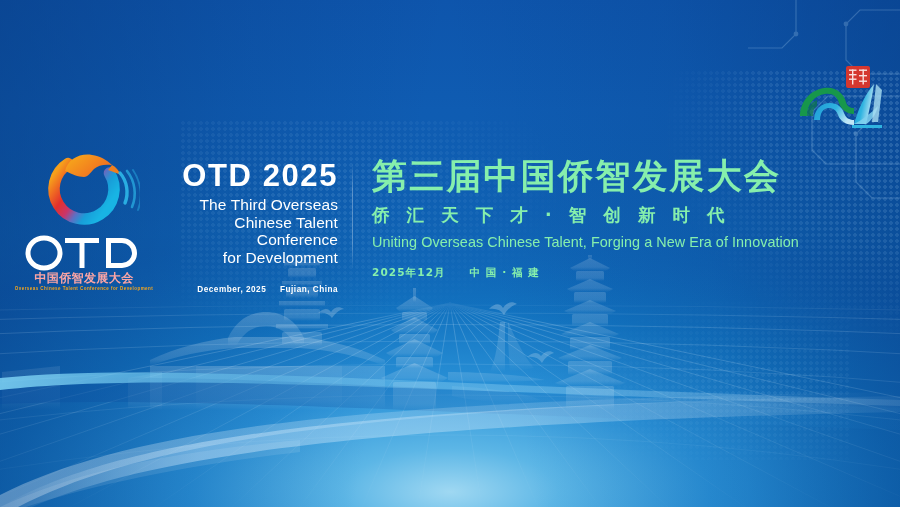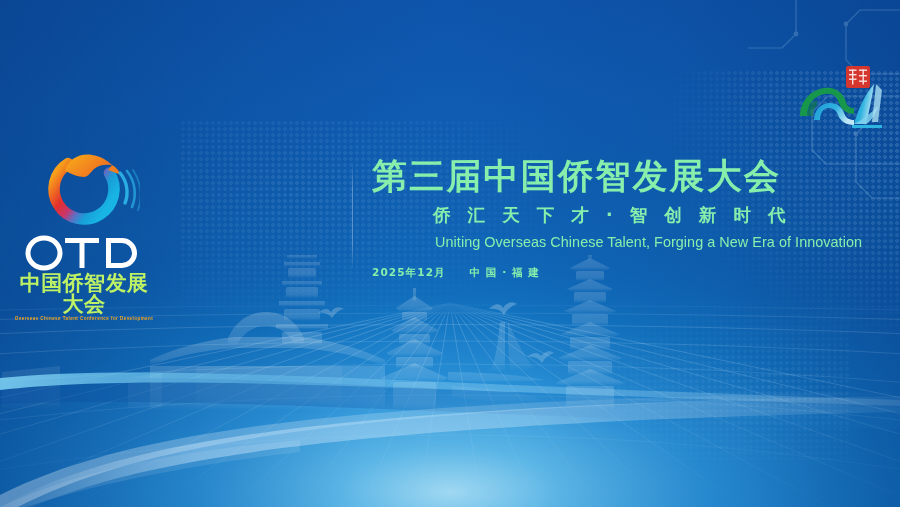--- a/index.html
+++ b/index.html
@@ -100,26 +100,26 @@
 
   
   .cn-block{position:absolute;left:372px;top:158px;width:490px;color:#86efac;}
   .cn-title{
     font-size:35px;font-weight:700;letter-spacing:2.2px;line-height:1.08;
     white-space:nowrap;
     font-family:"DejaVu Sans","Liberation Sans",sans-serif;
   }
   .cn-slogan{
     font-size:17.5px;font-weight:700;letter-spacing:5.5px;margin-top:7px;
-    text-align:center;padding-right:10px;white-space:nowrap;
+    text-align:left;padding-right:10px;white-space:nowrap;
     font-family:"DejaVu Sans","Liberation Sans",sans-serif;
   }
   .cn-en{
     font-size:14.4px;font-weight:400;margin-top:7px;letter-spacing:.05px;
-    text-align:right;white-space:nowrap;
+    text-align:left;white-space:nowrap;
   }
   .cn-date{
     font-size:10.5px;font-weight:700;letter-spacing:1.1px;margin-top:16px;
     white-space:nowrap;font-family:"DejaVu Sans","Liberation Sans",sans-serif;
   }
 
   
   .emblem{position:absolute;right:12px;top:62px;width:96px;height:76px;}
 </style>
 </head>
@@ -400,27 +400,40 @@
         <g fill="none" stroke="#ffffff" stroke-width="5">
           <ellipse cx="20" cy="18" rx="16" ry="15"></ellipse>
         </g>
         <g fill="#ffffff">
           <rect x="41" y="3" width="34" height="5"></rect>
           <rect x="55.5" y="3" width="5" height="30"></rect>
           <path d="M82 3 h16 a15 15 0 0 1 0 30 h-16 v-5 h16 a10 10 0 0 0 0 -20 h-11 v20 h-5 Z"></path>
         </g>
       </svg>
 
-      <div class="logo-cn" style="color:#bef264;font-size:21px;font-weight:700;letter-spacing:.4px;text-align:center;height:auto;font-family:Liberation Sans, sans-serif;line-height:1;">
+      <div class="logo-cn" style="color:#fca5a5;font-size:12px;font-weight:700;letter-spacing:.4px;text-align:center;height:auto;font-family:Liberation Sans, sans-serif;line-height:1;">
         <span>中国侨智发展大会</span>
       </div>
 
       <div class="logo-en">Overseas Chinese Talent Conference for Development</div>
     </div>
 
+    <div class="en-block">
+      <div class="en-otd">OTD 2025</div>
+      <div class="en-sub">
+        <div>The Third Overseas</div>
+        <div>Chinese Talent Conference</div>
+        <div>for Development</div>
+      </div>
+      <div class="en-date">
+        <span>December, 2025</span>
+        &nbsp;&nbsp;&nbsp;
+        <span>Fujian, China</span>
+      </div>
+    </div>
 
     <div class="vrule"></div>
 
     <div class="cn-block">
       <div class="cn-title">第三届中国侨智发展大会</div>
       <div class="cn-slogan">侨 汇 天 下 才 · 智 创 新 时 代</div>
       <div class="cn-en">Uniting Overseas Chinese Talent, Forging a New Era of Innovation</div>
       <div class="cn-date">
         <span>2025年12月</span>
         &nbsp;&nbsp;&nbsp;

